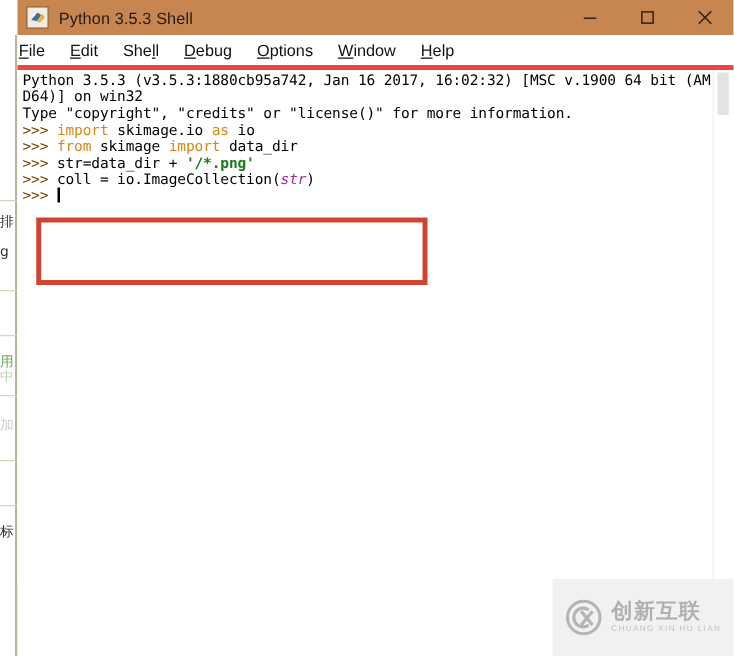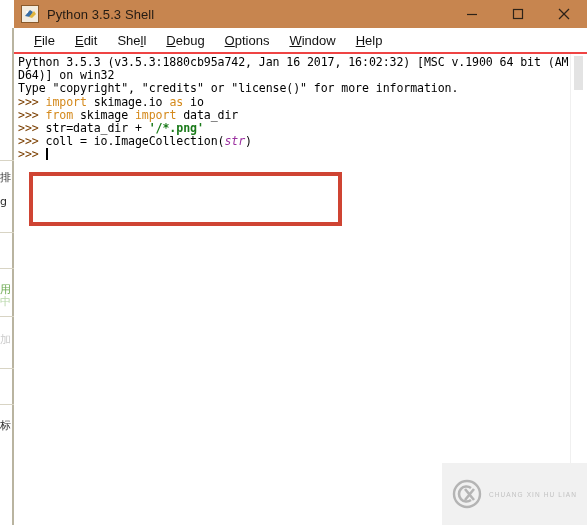--- a/index.html
+++ b/index.html
@@ -98,22 +98,22 @@
     flex: 0 0 auto;
   }
   .win-btn svg { display: block; }
 
   
   #menu-bar {
     height: 24px;
     background: #ffffff;
     display: flex;
     align-items: center;
-    padding-left: 20px;
-    border-bottom: 2px solid #ef4444;
+    padding-left: 1px;
+    border-bottom: 4px solid #ef4444;
   }
   .menu-item {
     font-size: 13px;
     color: #111111;
     margin-right: 20px;
     white-space: nowrap;
     font-family: "Liberation Sans", sans-serif;
   }
   .menu-item u { text-decoration: underline; }
 
@@ -297,18 +297,19 @@
   <div id="watermark">
     <div id="wm-inner">
       <div id="wm-logo">
         <svg width="30" height="30" viewBox="0 0 30 30">
           <circle cx="15" cy="15" r="13" fill="none" stroke="#b4b4b4" stroke-width="2.4"></circle>
           <path d="M19 9 A7.5 7.5 0 1 0 19 21" fill="none" stroke="#b4b4b4" stroke-width="2.6"></path>
           <path d="M13 10 L22 21 M22 10 L13 21" stroke="#b4b4b4" stroke-width="2.6" fill="none"></path>
         </svg>
       </div>
       <div id="wm-texts">
+        <div id="wm-cn">创新互联</div>
         <div id="wm-en">CHUANG XIN HU LIAN</div>
       </div>
     </div>
   </div>
 
 </div>
 
 </body></html>

